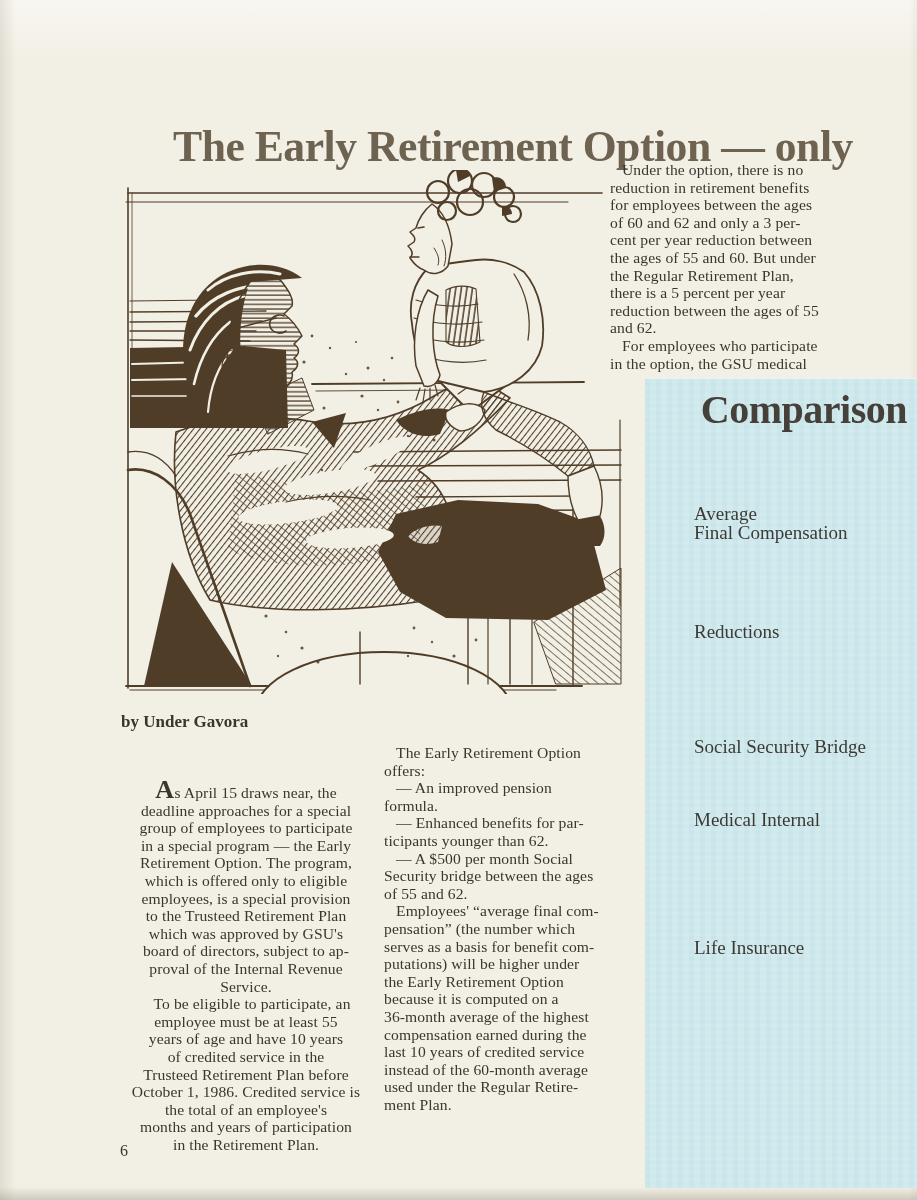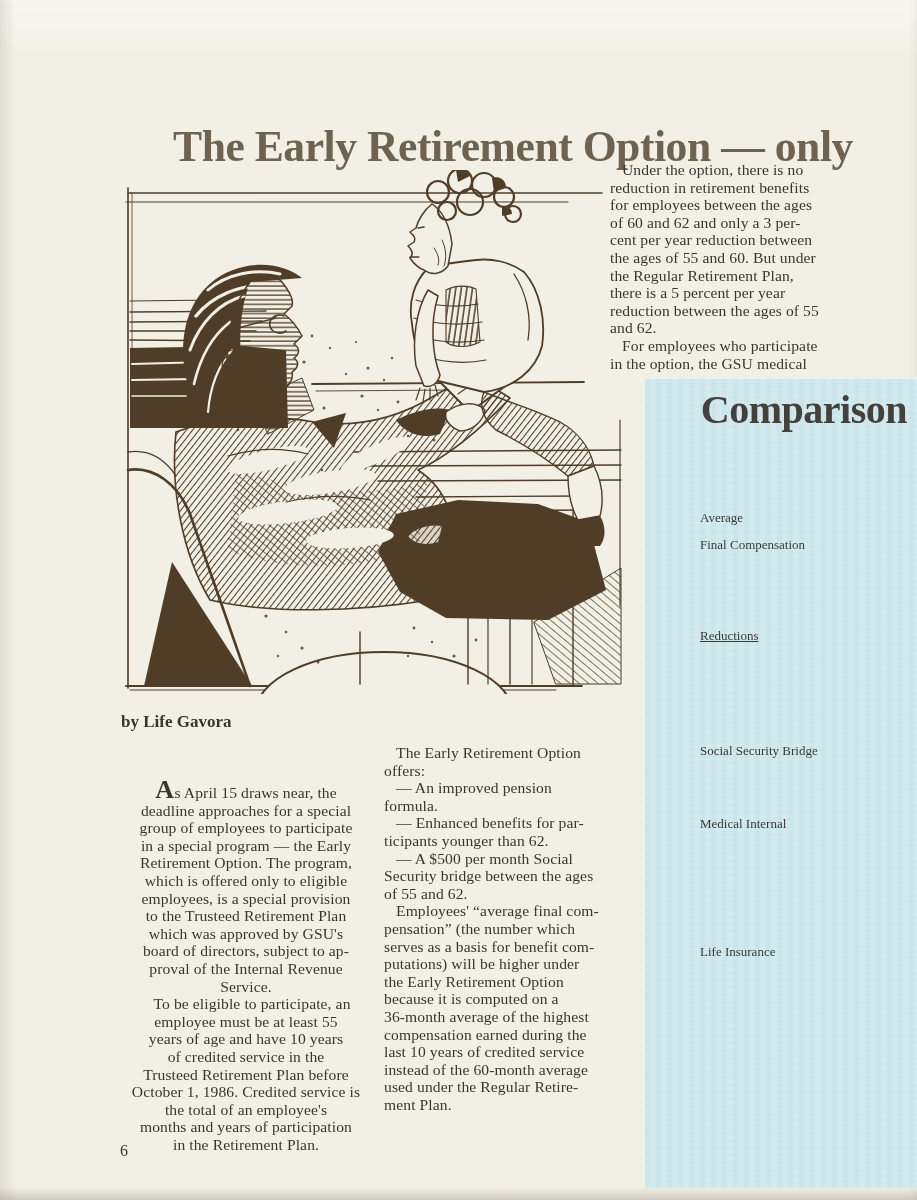--- a/index.html
+++ b/index.html
@@ -42,25 +42,25 @@
       repeating-linear-gradient(0deg, rgba(255,255,255,.07) 0 3px, rgba(0,0,0,0) 3px 7px),
       repeating-linear-gradient(90deg, rgba(120,160,170,.06) 0 5px, rgba(0,0,0,0) 5px 11px),
       #cfe9ed;
     box-shadow:inset 0 1px 0 rgba(255,255,255,.6);
   }
   .panel-heading{
     position:absolute;top:8px;right:10px;
     font-size:40px;font-weight:bold;color:#45413a;letter-spacing:-.5px;
   }
   .panel-label{
-    position:absolute;left:55px;font-size:13px;line-height:27px;color:#3c3a34;
+    position:absolute;left:49px;font-size:19px;line-height:19px;color:#3c3a34;
     white-space:pre-wrap;
   }
   .lbl-0{top:126px;}
-  .lbl-1{top:244px;text-decoration:underline;}
+  .lbl-1{top:244px;}
   .lbl-2{top:359px;}
   .lbl-3{top:432px;}
   .lbl-4{top:560px;}
   .pageno{
     position:absolute;left:120px;top:1142px;font-size:16px;color:#3a362f;
   }
   .illus{
     position:absolute;left:116px;top:170px;width:512px;height:524px;
   }
   .illus svg{display:block;width:512px;height:524px;}
@@ -252,21 +252,21 @@
   <div class="panel">
     <div class="panel-heading">Comparison</div>
     <div class="panel-label lbl-0">Average
 Final Compensation</div>
     <div class="panel-label lbl-1">Reductions</div>
     <div class="panel-label lbl-2">Social Security Bridge</div>
     <div class="panel-label lbl-3">Medical Internal</div>
     <div class="panel-label lbl-4">Life Insurance</div>
   </div>
 
-  <div class="byline">by Life Gavora</div>
+  <div class="byline">by Under Gavora</div>
 
   <div class="col left-col"><span class="dropcap">A</span><span>s April 15 draws near, the
 deadline approaches for a special
 group of employees to participate
 in a special program — the Early
 Retirement Option. The program,
 which is offered only to eligible
 employees, is a special provision
 to the Trusteed Retirement Plan
 which was approved by GSU's

